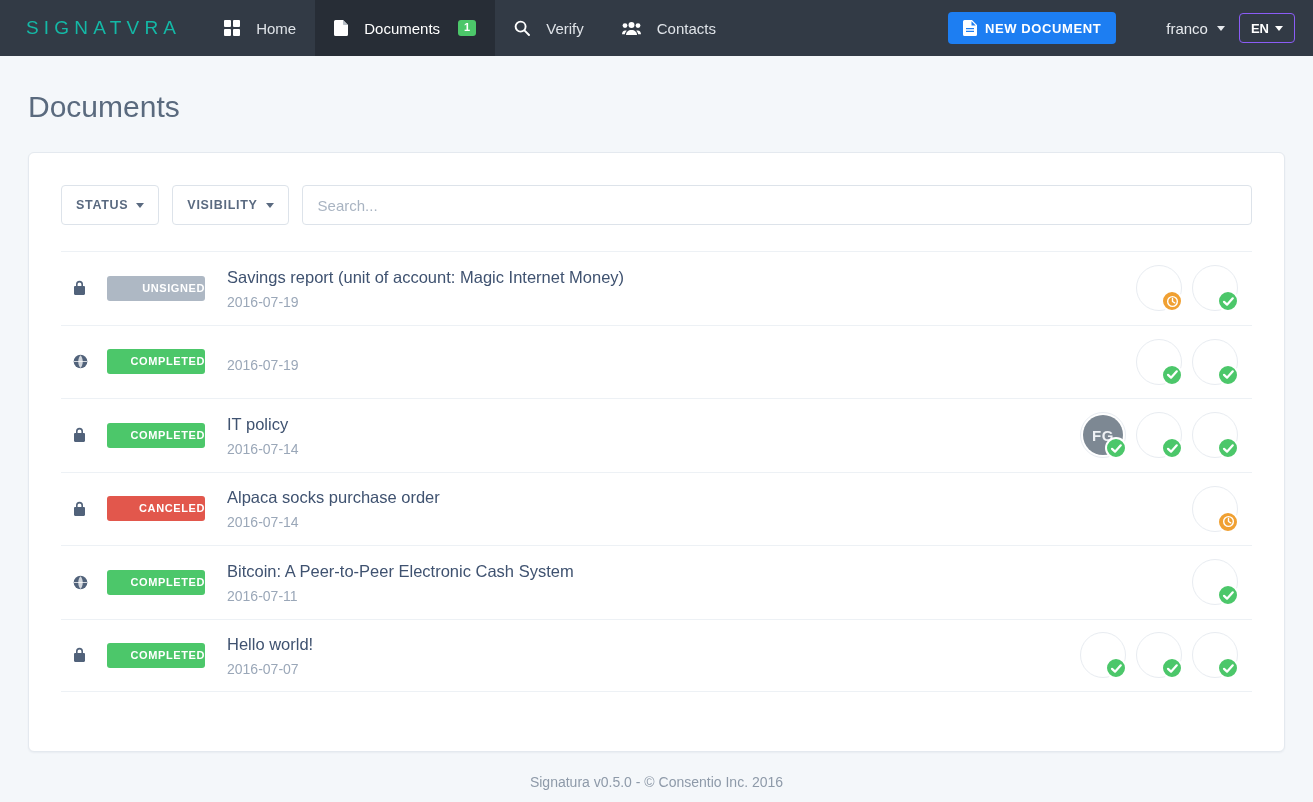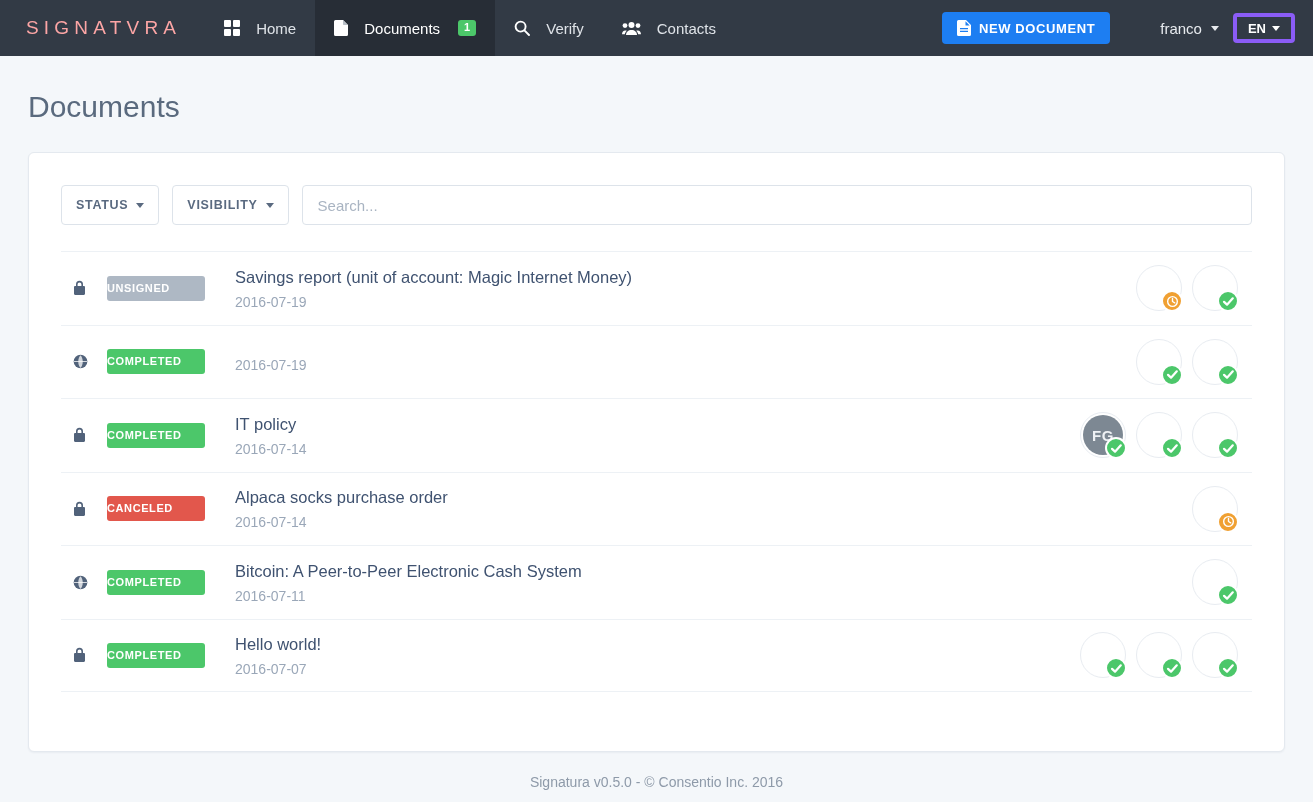--- a/index.html
+++ b/index.html
@@ -13,21 +13,21 @@
   
   .navbar {
     height: 56px; width: 100%;
     background: #323a45;
     display: flex; align-items: stretch;
     position: relative;
   }
   .brand {
     display: flex; align-items: center;
     padding: 0 24px 0 26px;
-    color: #fca5a5;
+    color: #14b8a6;
     font-size: 19px;
     letter-spacing: 5.2px;
     font-weight: 400;
   }
   .nav-items { display: flex; align-items: stretch; }
   .nav-item {
     display: flex; align-items: center; gap: 16px;
     padding: 0 19px;
     color: #dfe3e8;
     font-size: 15px;
@@ -62,21 +62,21 @@
   }
   .user-menu {
     display: flex; align-items: center; gap: 9px;
     color: #e7eaee; font-size: 15px; cursor: pointer;
   }
   .user-avatar {
     width: 27px; height: 27px; border-radius: 50%;
     overflow: hidden; flex: none;
   }
   .lang-btn {
-    border: 4px solid #8b5cf6; border-radius: 4px;
+    border: 1px solid #8b5cf6; border-radius: 4px;
     background: transparent; color: #ffffff;
     font-size: 13px; font-weight: bold;
     height: 30px; padding: 0 11px;
     display: inline-flex; align-items: center; gap: 6px;
     cursor: pointer;
   }
   .caret {
     width: 0; height: 0;
     border-left: 4.5px solid transparent;
     border-right: 4.5px solid transparent;
@@ -141,28 +141,28 @@
   }
   .doc-row:last-child { border-bottom: 1px solid #edf1f5; }
   .vis-icon {
     width: 34px; flex: none;
     color: #51627a;
     display: flex; align-items: center;
   }
   .status-badge {
     flex: none;
     width: 98px;
-    text-align: left;
+    text-align: right;
     color: #fff;
     font-size: 11px;
     font-weight: bold;
     letter-spacing: 0.6px;
     border-radius: 3px;
     padding: 6px 0 7px 0;
-    margin-right: 30px;
+    margin-right: 22px;
   }
   .doc-info { flex: 1; min-width: 0; }
   .doc-title {
     color: #3f5270;
     font-size: 16.5px;
     line-height: 1.25;
     white-space: nowrap;
     overflow: hidden;
     text-overflow: ellipsis;
   }

